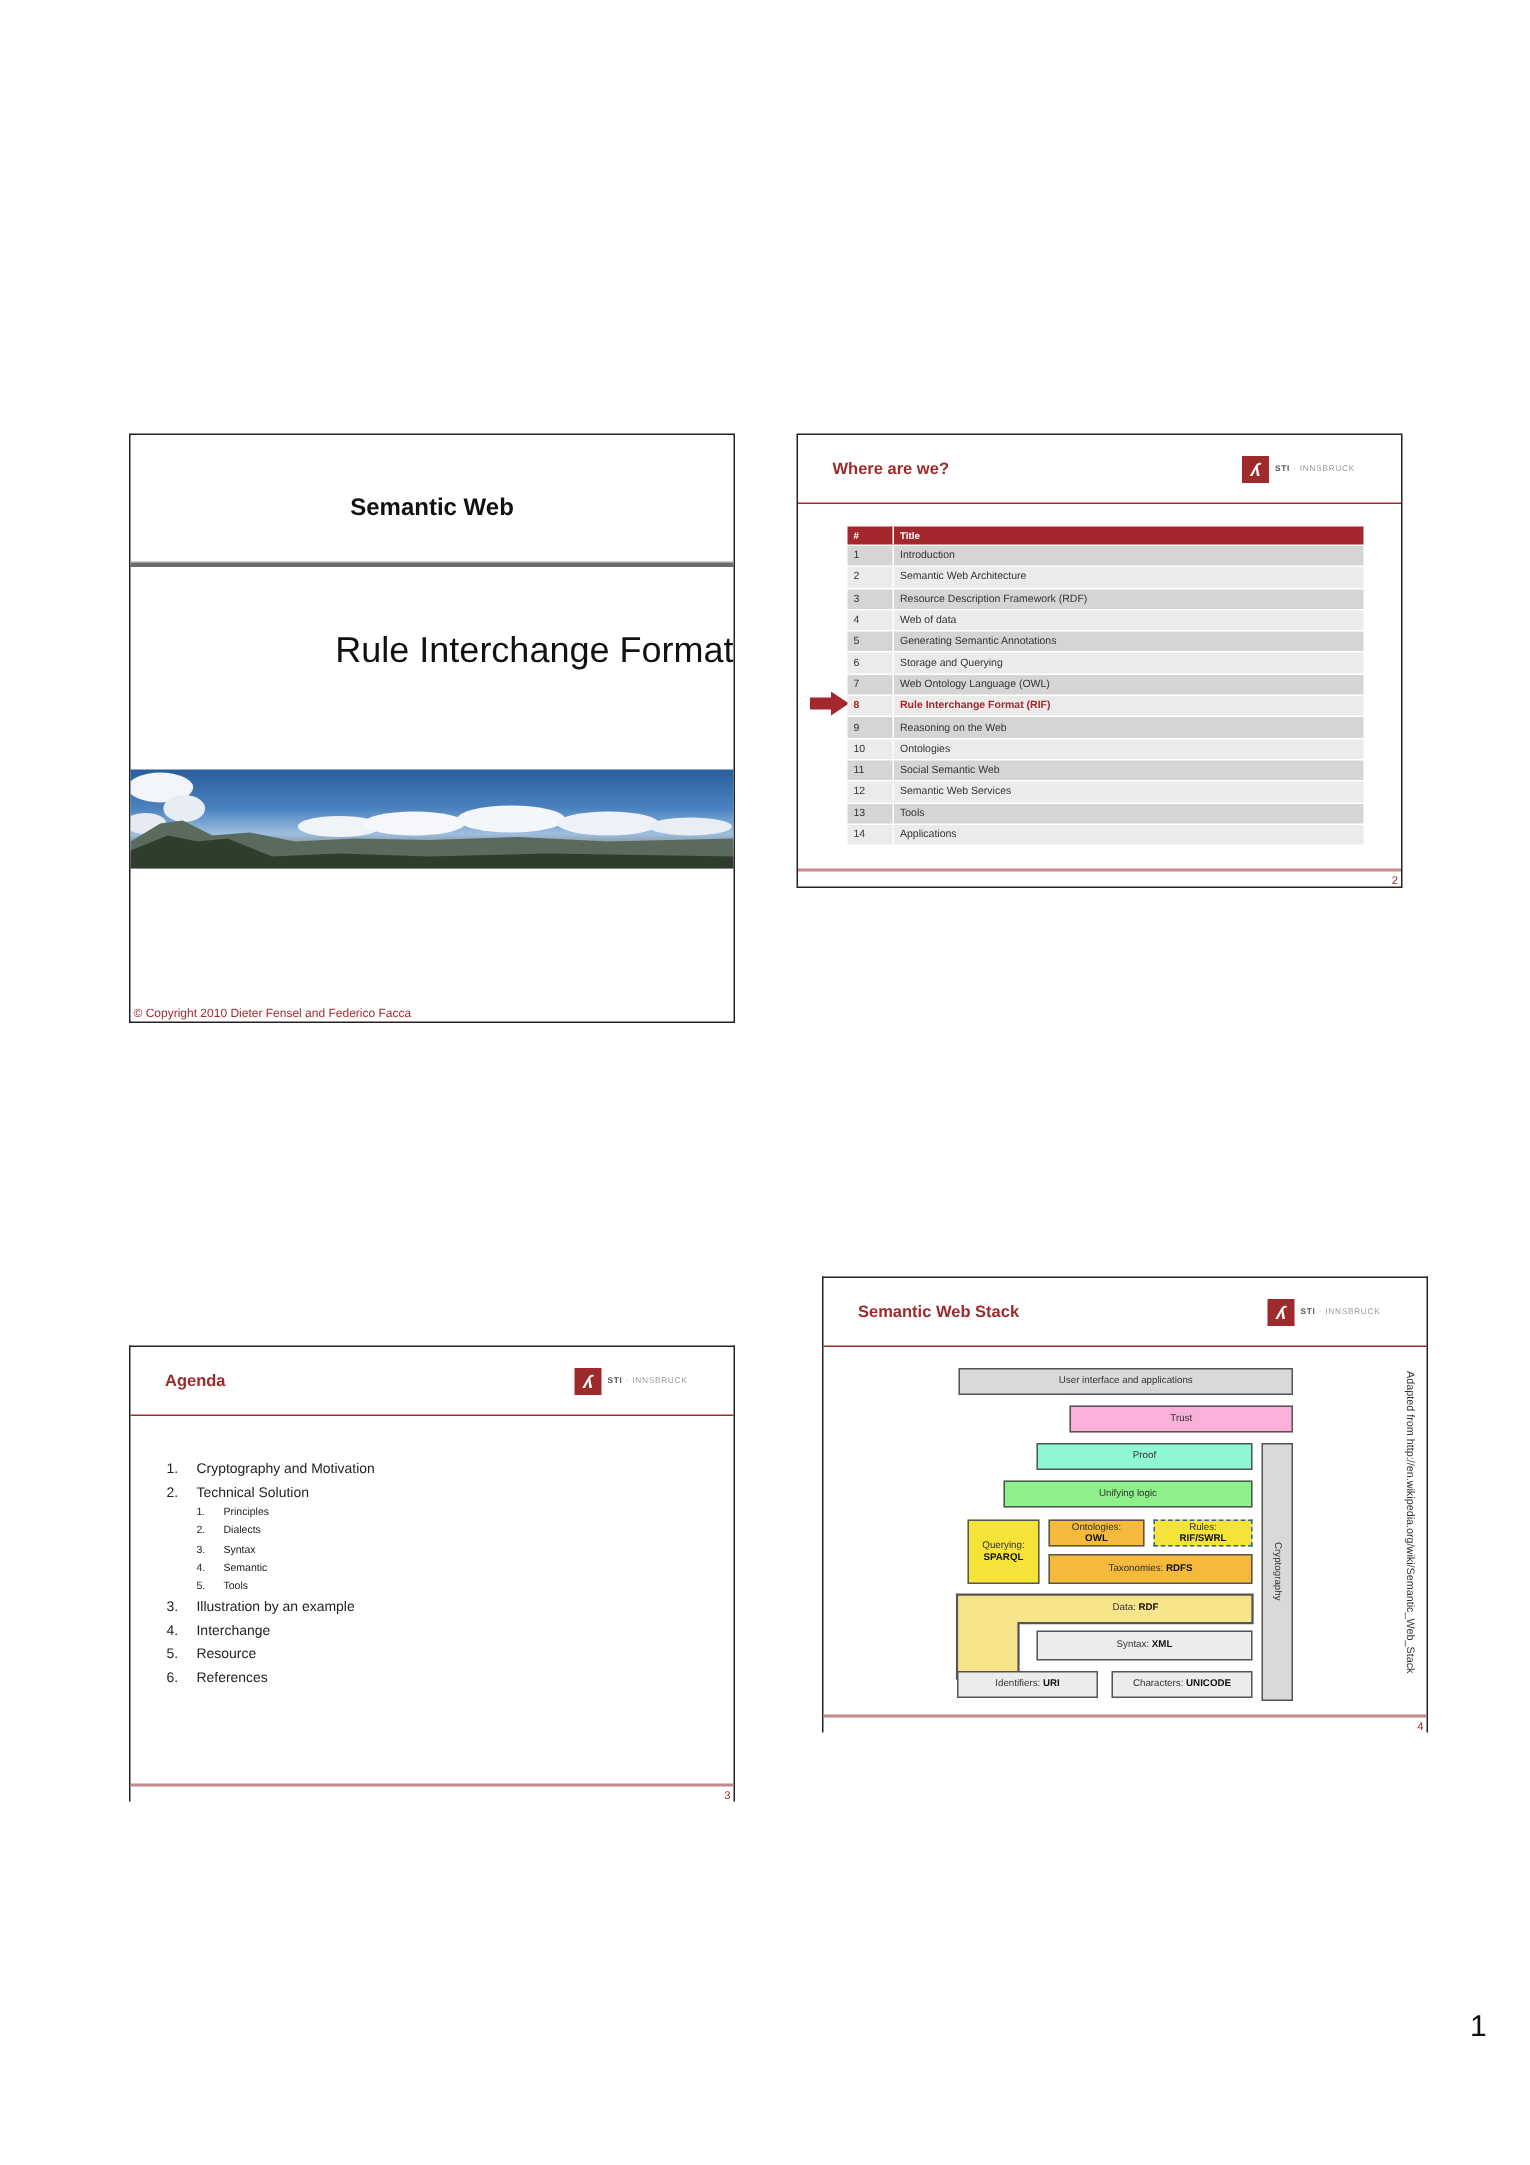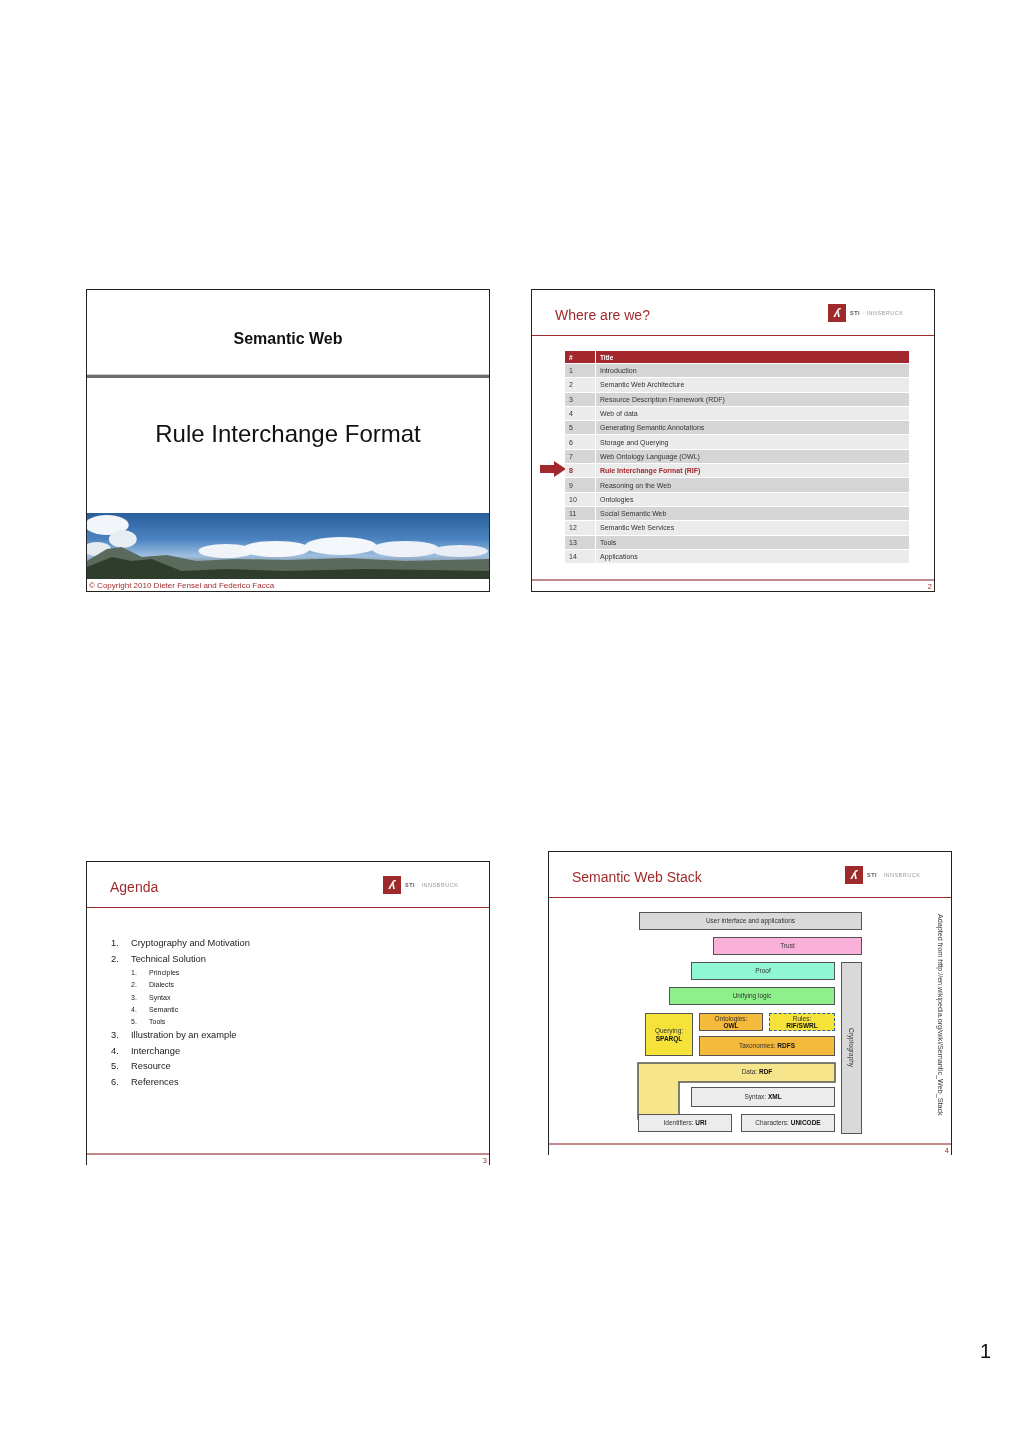--- a/index.html
+++ b/index.html
@@ -1,34 +1,34 @@
 <!DOCTYPE html>
 <html><head>
 <meta charset="utf-8">
 <style>
   html, body { margin: 0; padding: 0; background: #ffffff; }
   body { width: 1020px; height: 1443px; position: relative; overflow: hidden; font-family: "Liberation Sans", sans-serif; }
   .slide { position: absolute; width: 404px; background: #fff; border-left: 1.5px solid #222; border-right: 1.5px solid #222; border-top: 1.5px solid #222; box-sizing: border-box; }
   .slide.closed { border-bottom: 1.5px solid #222; }
-  #s1 { left: 86px; top: 289px; height: 303px; }
+  #s1 { left: 86px; top: 289px; height: 393px; }
   #s2 { left: 531px; top: 289px; height: 303px; }
-  #s3 { left: 86px; top: 861px; height: 304px; padding-left: 40px; }
+  #s3 { left: 86px; top: 897px; height: 304px; padding-left: 40px; }
   #s4 { left: 531px; top: 851px; height: 304px; margin-left: 17px; }
 
   
   .s1-title { position: absolute; left: 0; right: 0; top: 40px; text-align: center; font-weight: bold; font-size: 16px; color: #111; }
   .s1-rule { position: absolute; left: 0; right: 0; top: 84px; height: 3px; background: #6b6b6b; border-top: 1px solid #cfcfcf; }
-  .s1-main { position: absolute; left: 0; right: 0; top: 130px; text-align: center; font-size: 24px; color: #111; }
+  .s1-main { position: absolute; left: 0; right: 0; top: 130px; text-align: right; font-size: 24px; color: #111; }
   .s1-photo { position: absolute; left: 0; right: 0; top: 223px; height: 66px; overflow: hidden;
     background: linear-gradient(180deg, #2a5d9c 0%, #4b83c0 40%, #9fbfe0 65%, #7f8c92 78%, #4a5a4a 90%, #2f3b2c 100%); }
   .s1-photo svg { position: absolute; left: 0; top: 0; width: 100%; height: 100%; }
   .s1-copy { position: absolute; left: 2px; bottom: 1px; font-size: 8px; color: #9e2a2b; white-space: nowrap; }
 
   
-  .hdr-title { position: absolute; left: 23px; top: 17px; font-size: 14px; font-weight: normal; color: #9e2a2b; }
+  .hdr-title { position: absolute; left: 23px; top: 17px; font-size: 11px; font-weight: bold; color: #9e2a2b; }
   .logo { position: absolute; left: 296px; top: 14px; display: flex; align-items: center; }
   .logo-box { width: 18px; height: 18px; background: #9e2a2b; display: flex; align-items: center; justify-content: center; color: #fff; font-size: 12px; font-weight: bold; font-style: italic; }
   .logo-text { margin-left: 4px; font-size: 5.5px; color: #999; letter-spacing: 0.5px; }
   .logo-text b { color: #555; }
   .hdr-rule { position: absolute; left: 0; right: 0; top: 45px; height: 1px; background: #9e2a2b; }
   .ftr-rule { position: absolute; left: 0; right: 0; bottom: 10px; height: 2px; background: #c28a8a; }
   .pagenum { position: absolute; right: 2px; bottom: 0px; font-size: 7.5px; color: #9e2a2b; }
 
   
   .toc { position: absolute; left: 33px; top: 60px; width: 344px; border-collapse: separate; border-spacing: 0 1px; font-size: 7px; }

